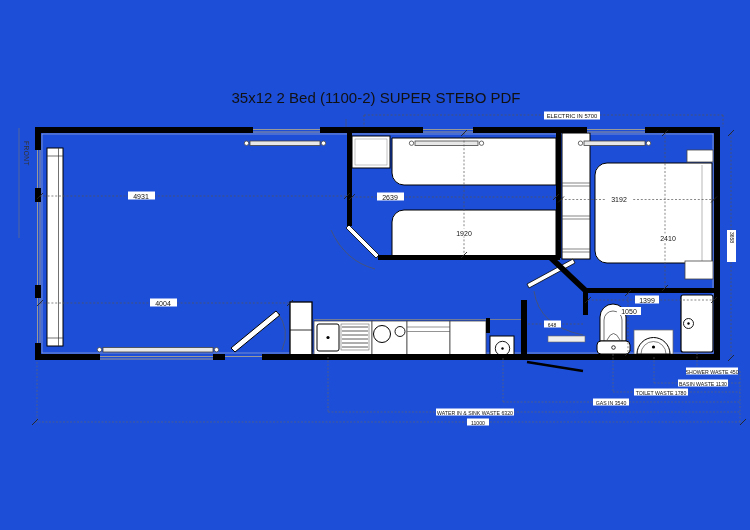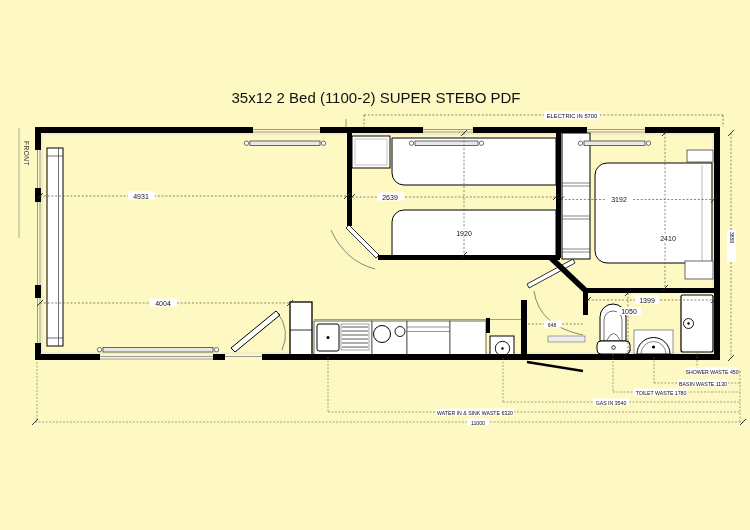--- a/index.html
+++ b/index.html
@@ -1,16 +1,16 @@
 <!DOCTYPE html>
 <html><head>
 <meta charset="utf-8">
 <style>
   html,body{margin:0;padding:0;background:#fff;}
-  #canvas{position:relative;width:750px;height:530px;background:#fef9c3;overflow:hidden;
+  #canvas{position:relative;width:750px;height:530px;background:#1d4ed8;overflow:hidden;
           font-family:"Liberation Sans", sans-serif;}
   svg{position:absolute;left:0;top:0;}
   .wall{fill:#000;stroke:none;}
   .glass{stroke:#999;stroke-width:1;fill:none;}
   .furn{fill:#fff;stroke:#000;stroke-width:1;}
   .furn-thin{fill:#fff;stroke:#444;stroke-width:0.8;}
   .inner{stroke:#999;stroke-width:0.6;fill:none;}
   .dim{stroke:#555;stroke-width:0.7;stroke-dasharray:2 1.8;fill:none;}
   .svcline{stroke:#666;stroke-width:0.6;stroke-dasharray:2 1.5;fill:none;}
   .arc{stroke:#555;stroke-width:0.7;fill:none;}

